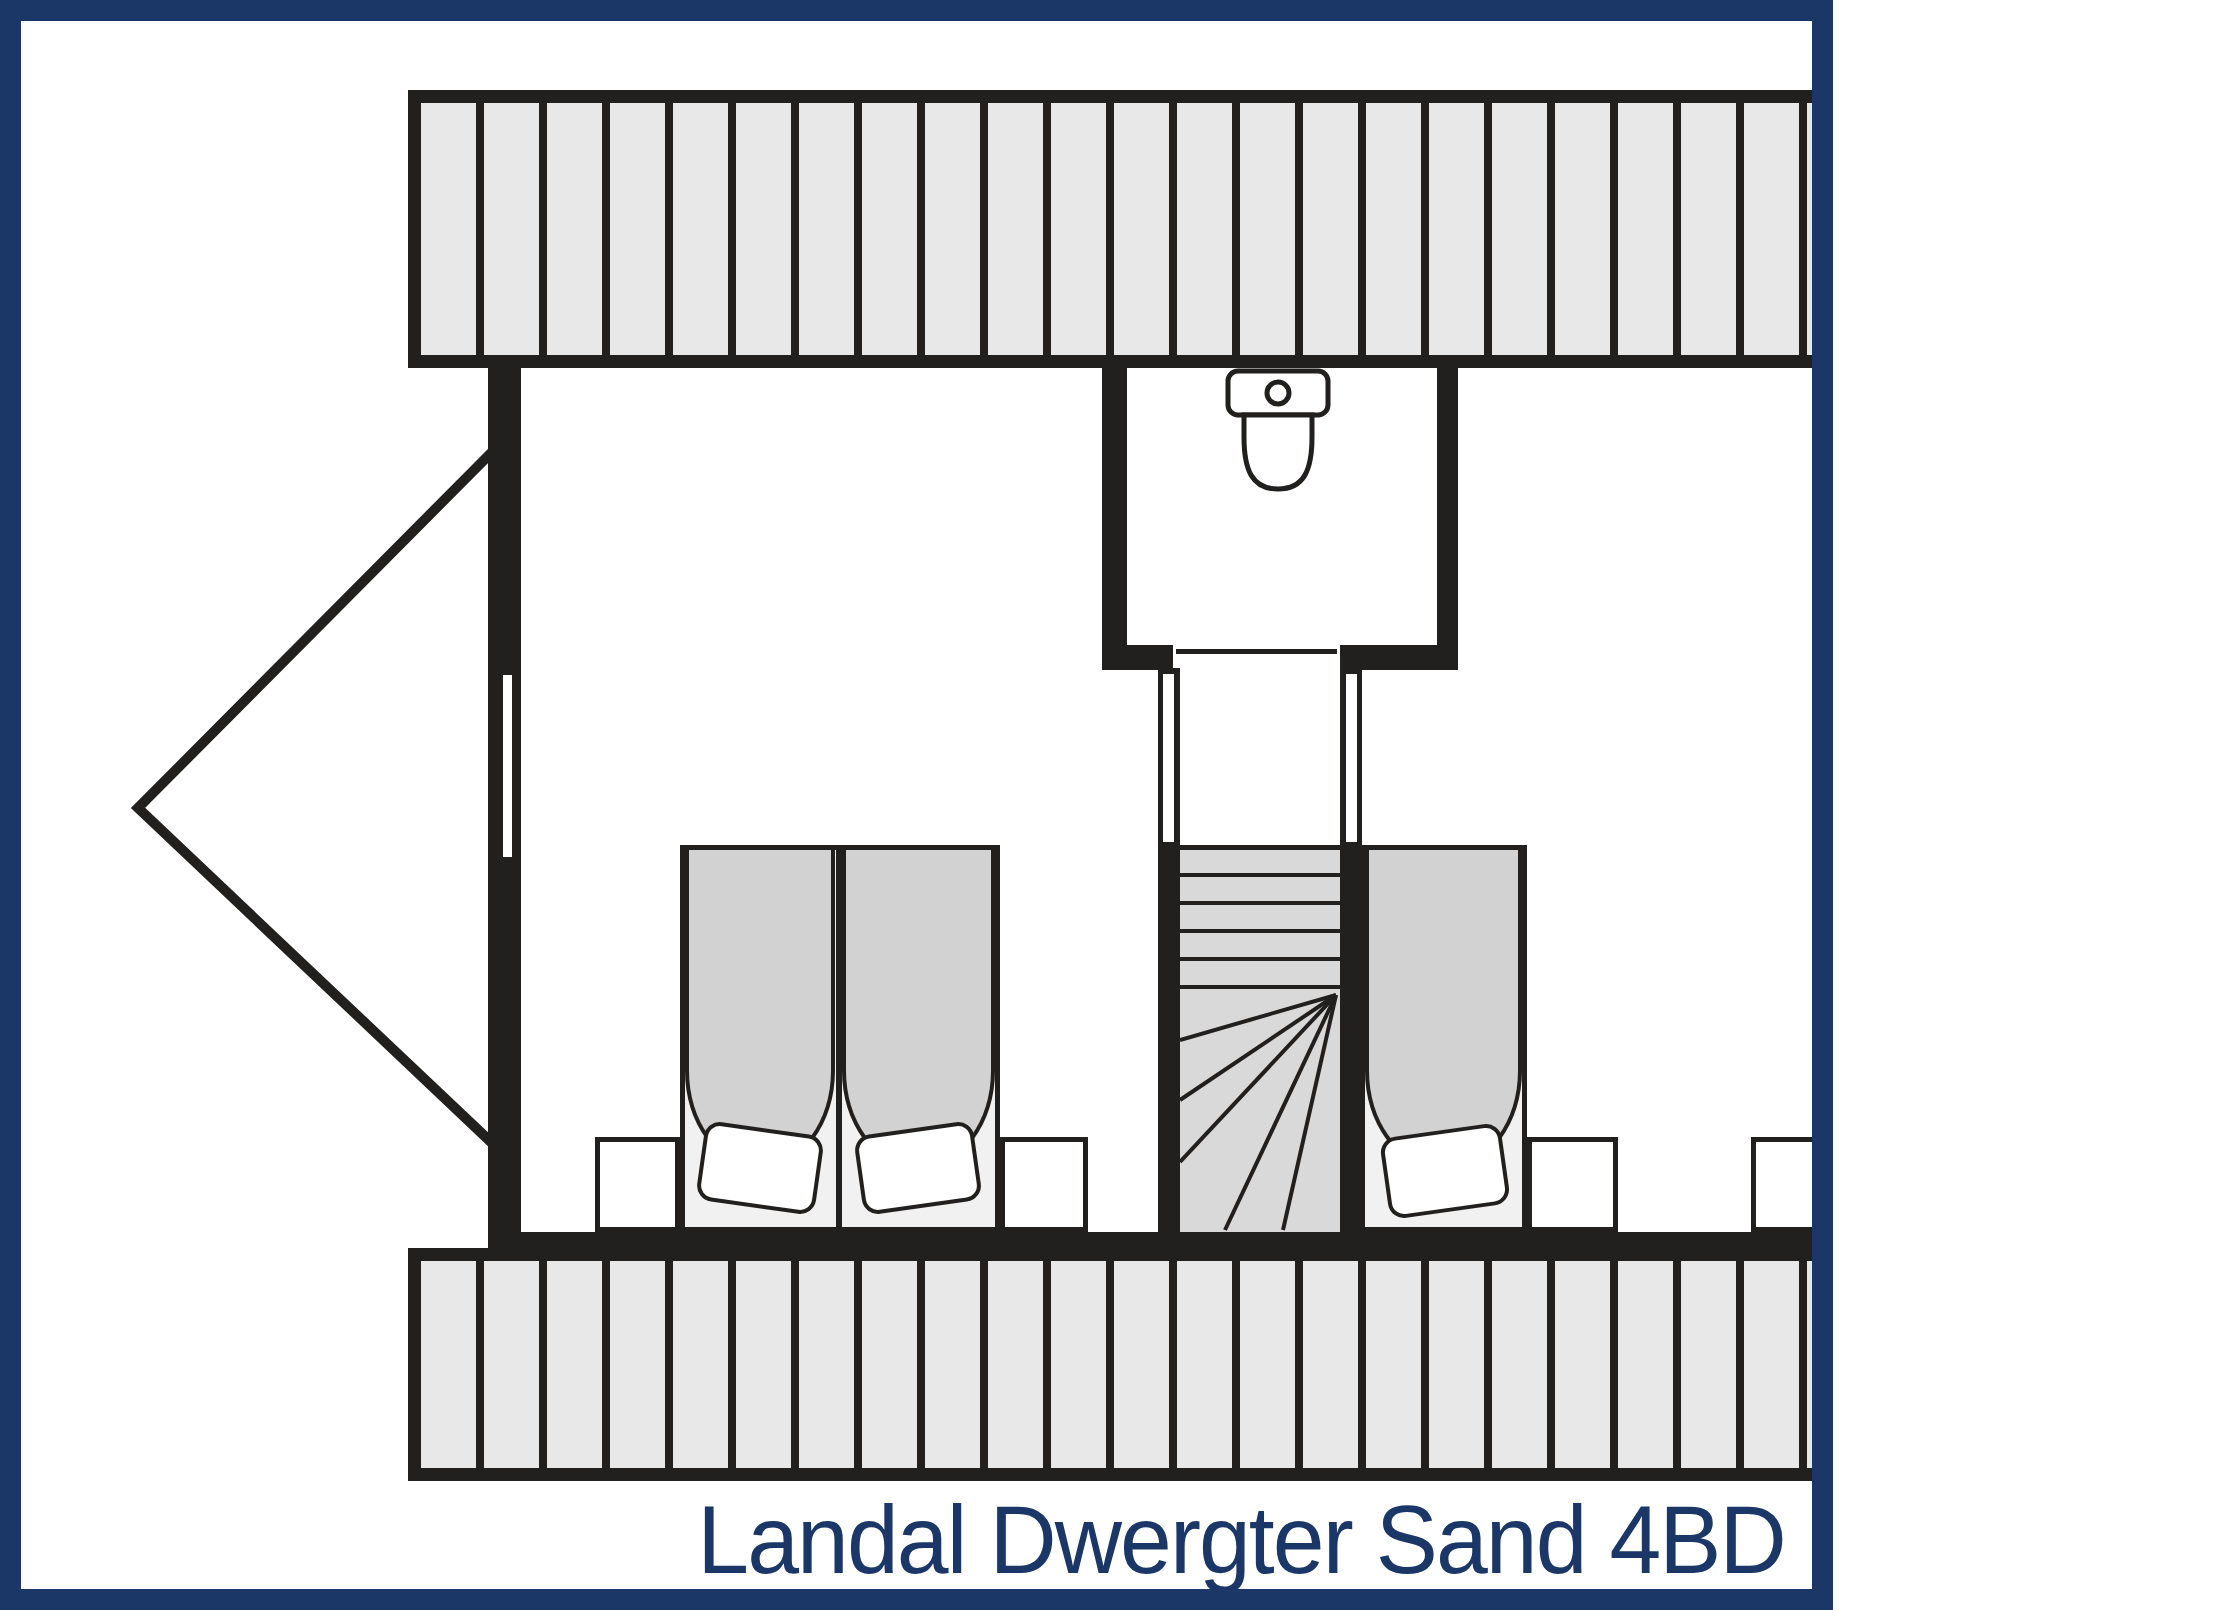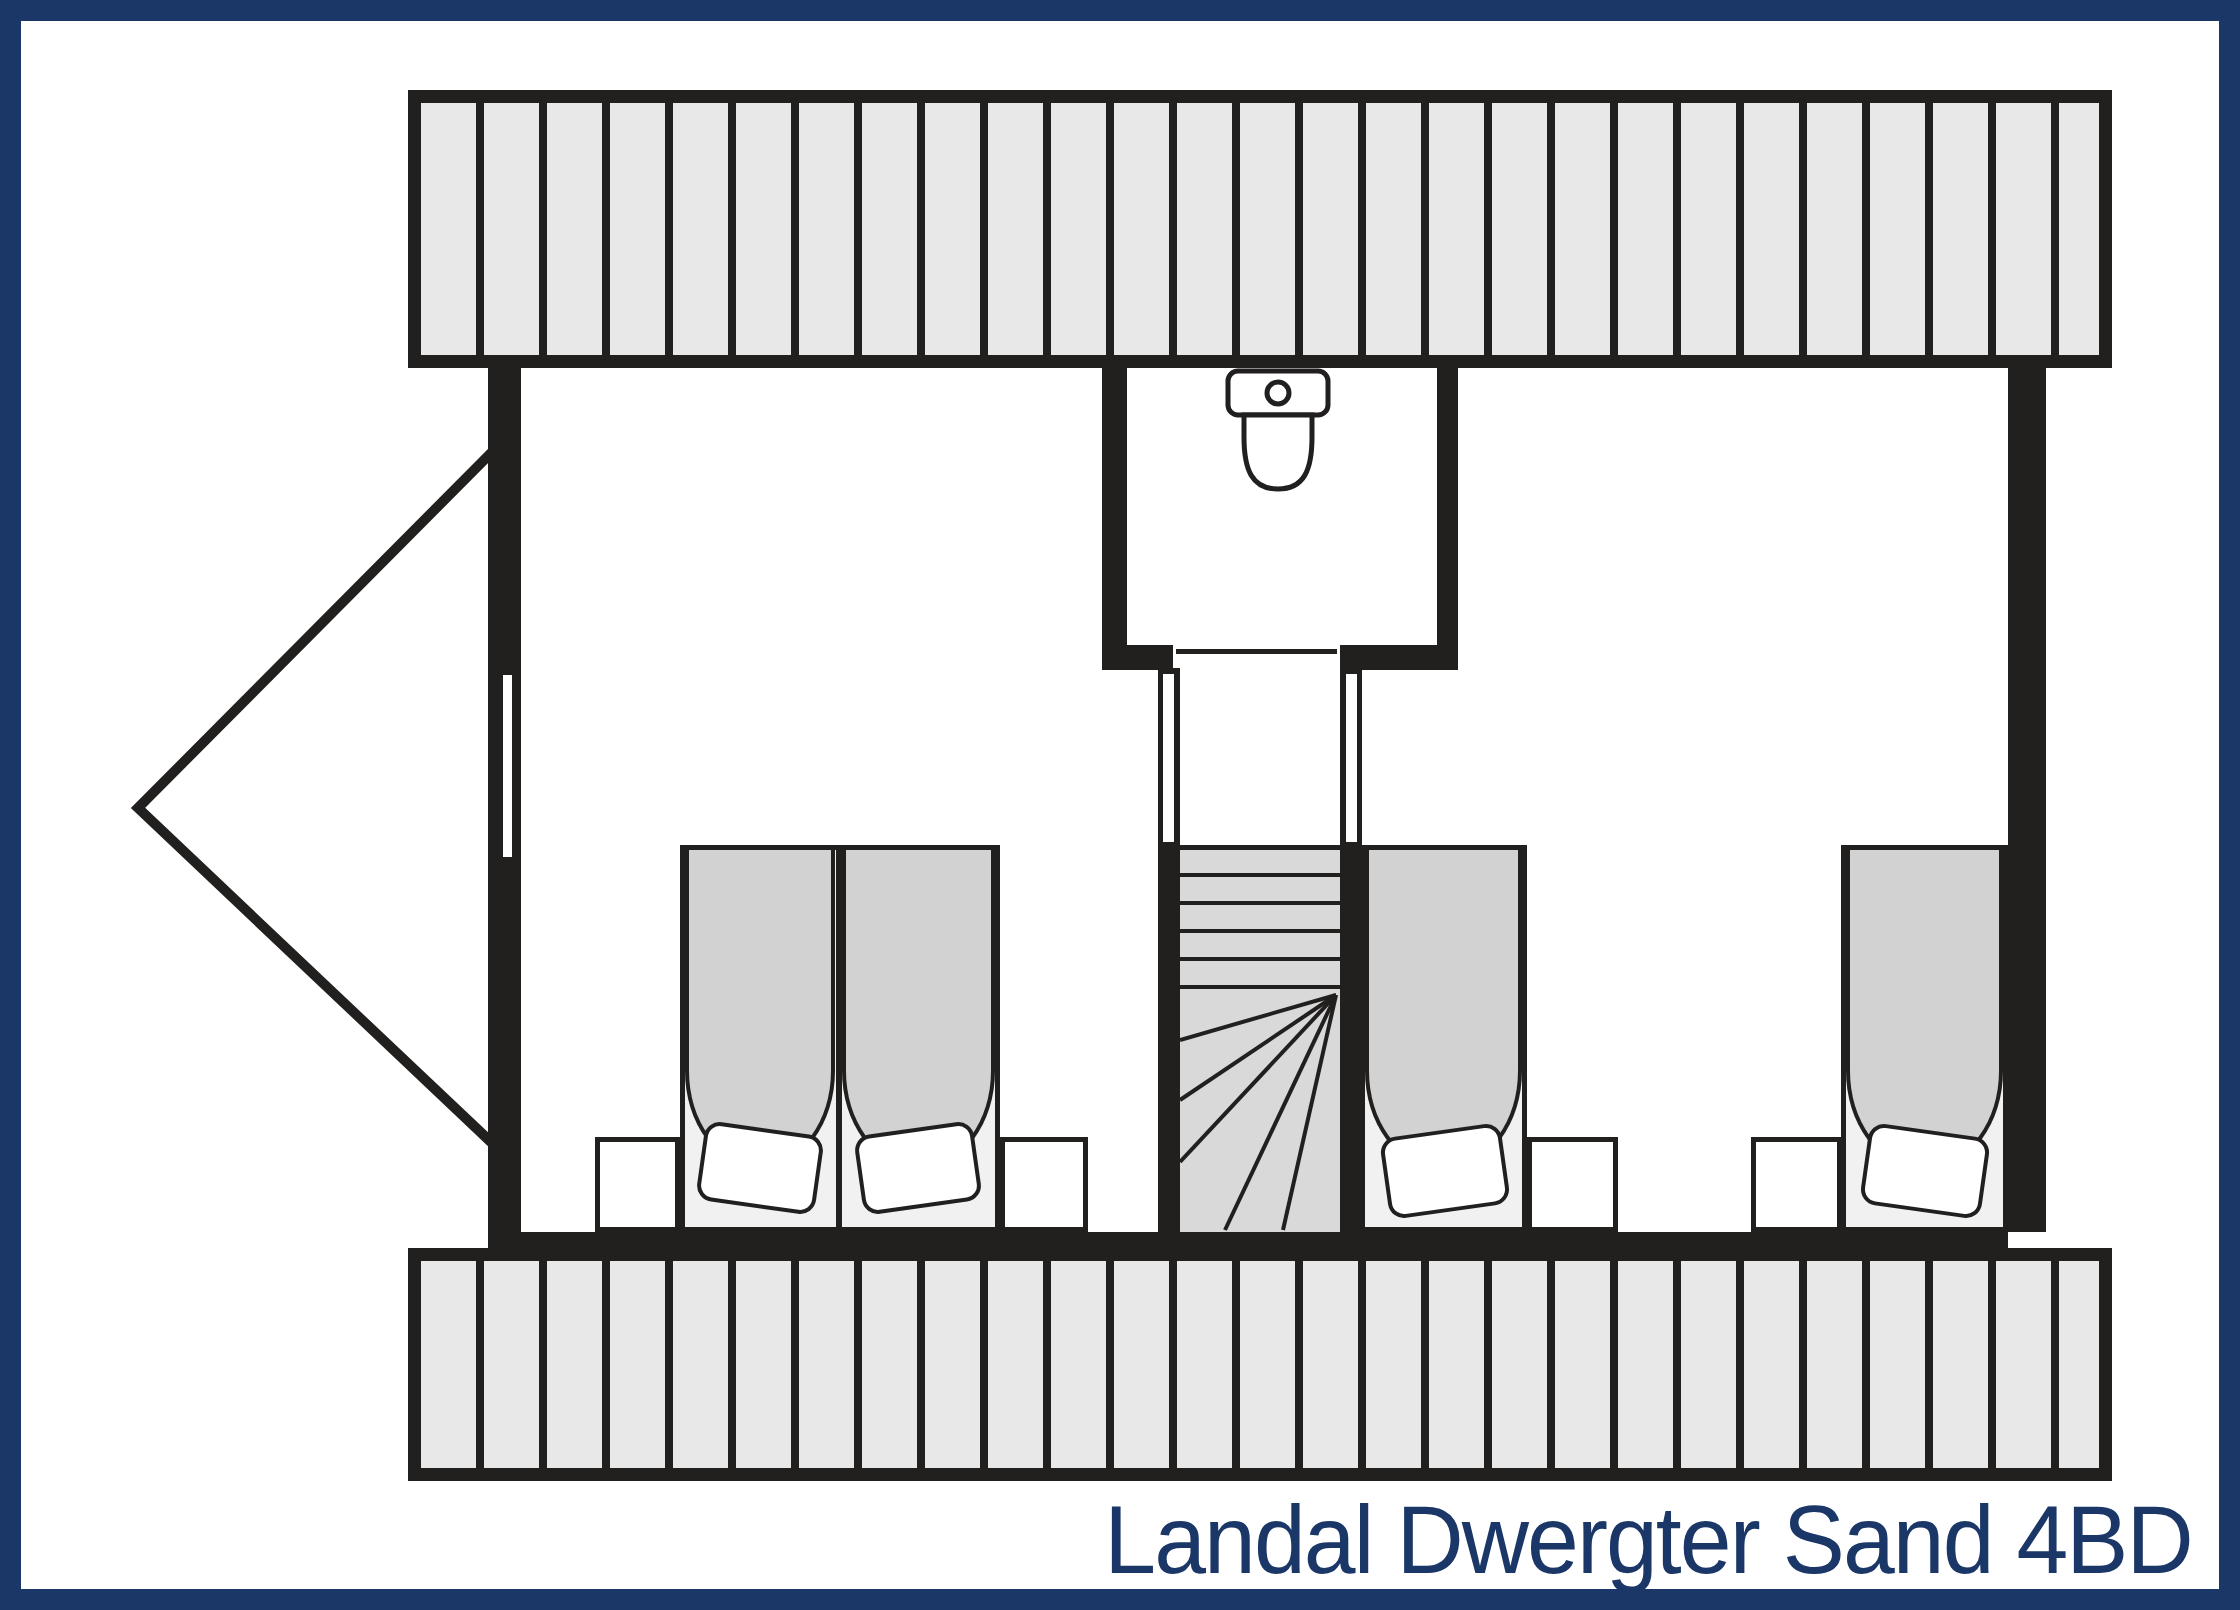--- a/index.html
+++ b/index.html
@@ -7,21 +7,21 @@
     --ink:#221f1f;
     --hatch_fill:#e8e8e8;
     --duvet_gray:#d2d2d2;
     --stair_gray:#d9d9d9;
     --bed_base:#f1f1f1;
     --pillow_white:#ffffff;
     --background:#ffffff;
   }
   html,body{margin:0;padding:0;background:#fff;}
   .canvas{
-    position:relative;width:2240px;height:1610px;
+    position:relative;width:1833px;height:1610px;
     background:var(--background);overflow:hidden;
     font-family:"Liberation Sans",sans-serif;
   }
   .abs{position:absolute;box-sizing:border-box;}
   .wall{position:absolute;box-sizing:border-box;background:var(--ink);}
   .slot{position:absolute;box-sizing:border-box;background:var(--background);}
   .band{
     position:absolute;box-sizing:border-box;
     border:13px solid var(--ink);
     background:repeating-linear-gradient(90deg,

